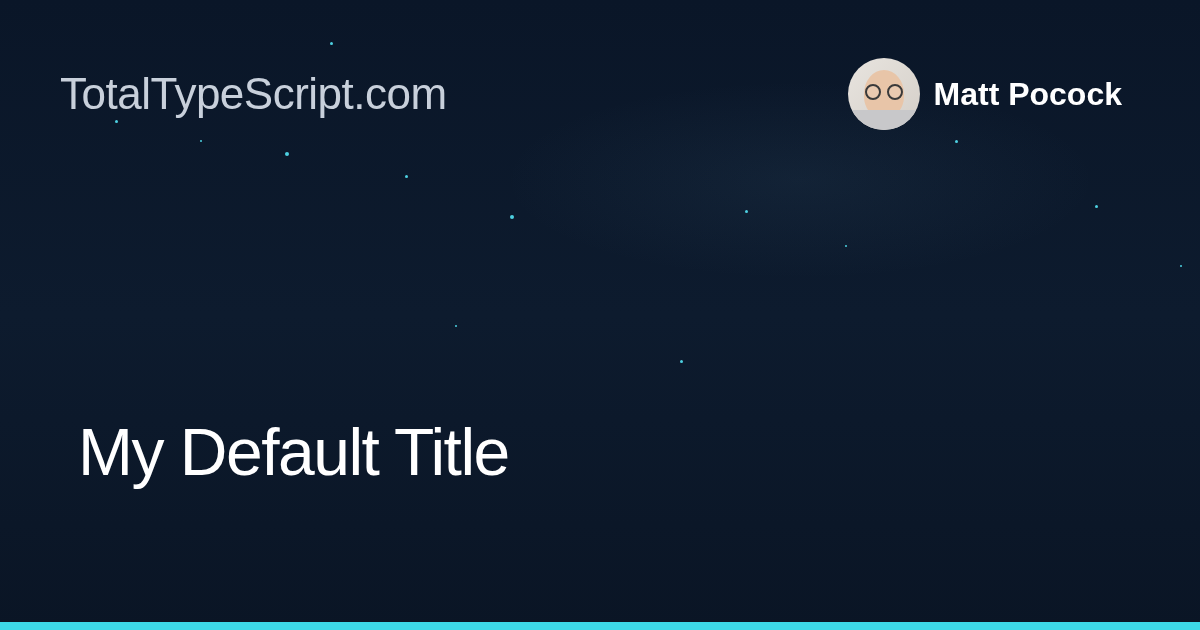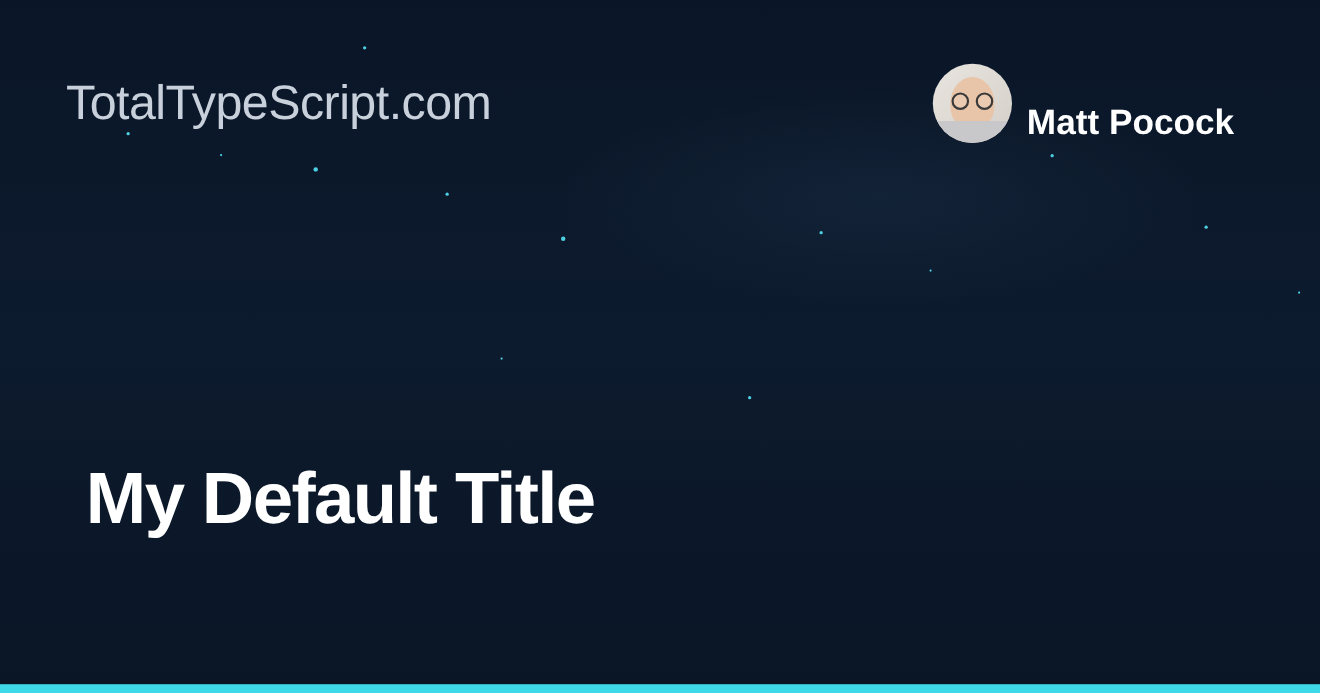--- a/index.html
+++ b/index.html
@@ -51,21 +51,21 @@
     
     .site-name {
       color: #c8d0db;
       font-size: 44px;
       font-weight: 400;
       letter-spacing: -0.5px;
     }
     
     .author {
       display: flex;
-      align-items: flex-end;
+      align-items: center;
       gap: 14px;
     }
     
     .avatar {
       width: 72px;
       height: 72px;
       border-radius: 50%;
       background: linear-gradient(135deg, #e8e4df 0%, #d4cfc8 100%);
       position: relative;
       overflow: hidden;
@@ -115,21 +115,21 @@
       font-size: 32px;
       font-weight: 600;
     }
     
     .title {
       position: absolute;
       left: 78px;
       bottom: 140px;
       color: #ffffff;
       font-size: 66px;
-      font-weight: 700;
+      font-weight: 400;
       letter-spacing: -1.5px;
     }
     
     .accent-bar {
       position: absolute;
       bottom: 0;
       left: 0;
       right: 0;
       height: 8px;
       background: #3dd9e8;

